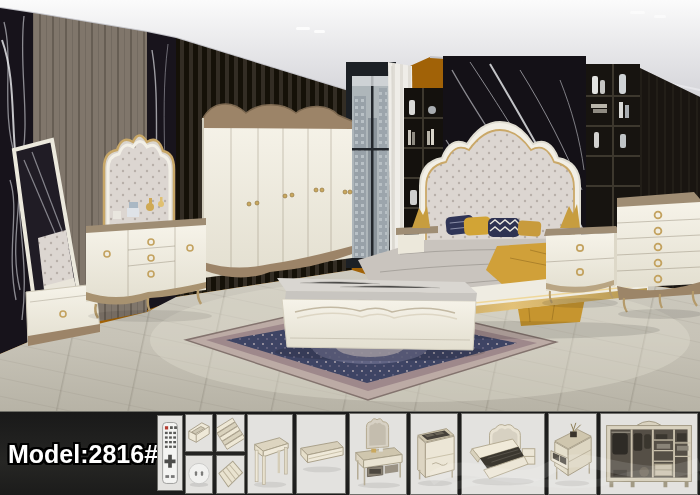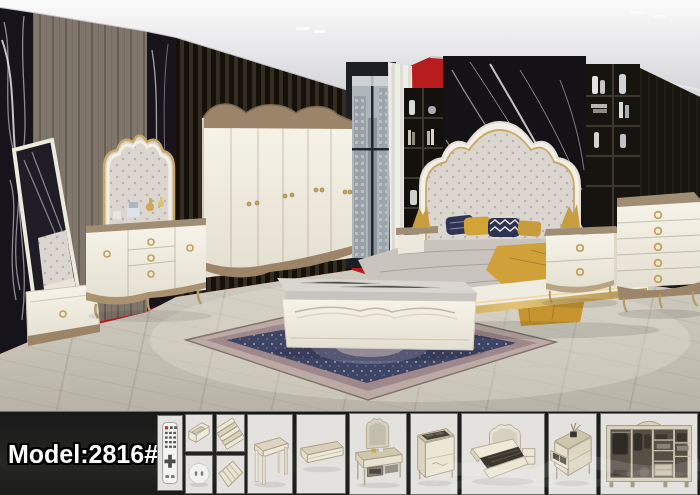--- a/index.html
+++ b/index.html
@@ -1,16 +1,16 @@
 <!DOCTYPE html>
 <html><head>
 <meta charset="utf-8">
 <style>
   html,body{margin:0;padding:0;background:#111;}
-  .stage{position:relative;width:700px;height:495px;overflow:hidden;background:#b91c1c;
+  .stage{position:relative;width:700px;height:495px;overflow:hidden;background:#a16207;
          font-family:"Liberation Sans", sans-serif;}
   .photo{position:absolute;left:0;top:0;width:700px;height:411px;}
   .photo svg{display:block;}
   .band{position:absolute;left:0;top:411px;width:700px;height:84px;
         background:linear-gradient(#191919,#262624 60%,#1b1b1a);border-top:1px solid #6f6f68;}
   .model-label{position:absolute;left:8px;top:50%;transform:translateY(-50%);
         color:#ffffff;font-weight:bold;font-size:25px;letter-spacing:0px;white-space:nowrap;
         text-shadow:-2px 0 #000,2px 0 #000,0 -2px #000,0 2px #000,
                     -2px -2px #000,2px -2px #000,-2px 2px #000,2px 2px #000;}
   .thumb{position:absolute;background:#e3e2df;border:1px solid #6e6e6a;box-sizing:border-box;

